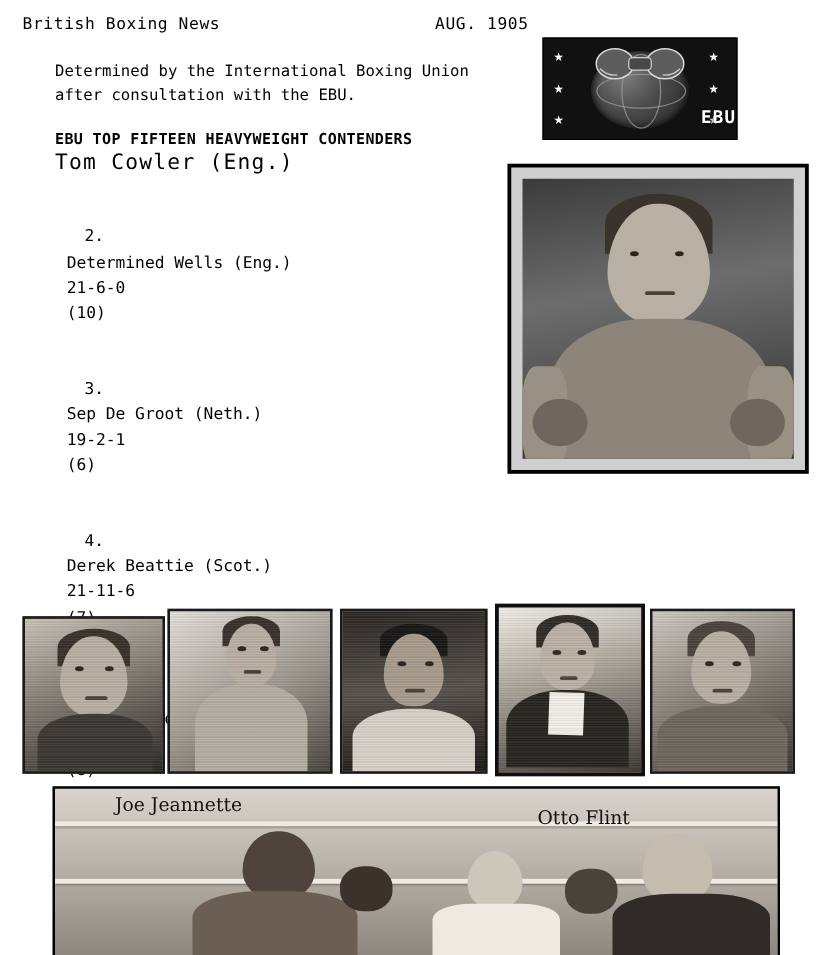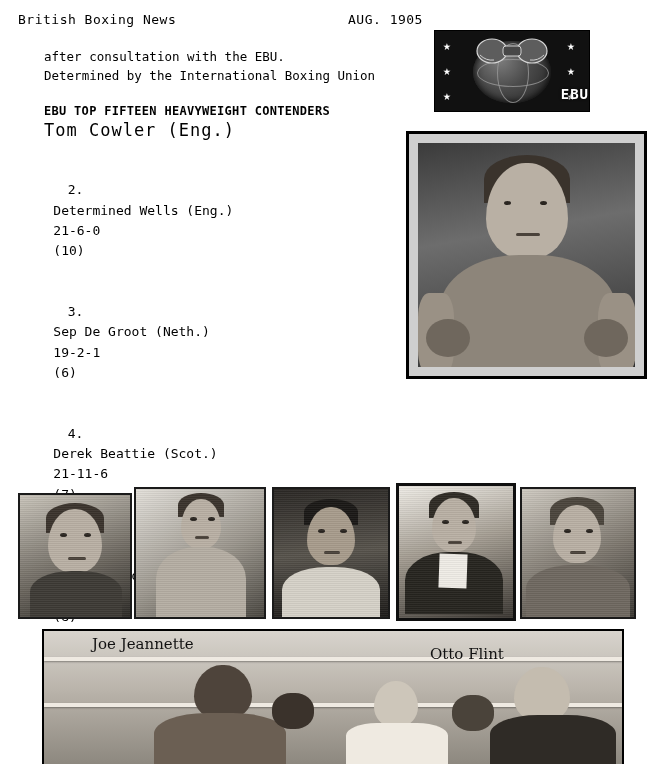--- a/index.html
+++ b/index.html
@@ -228,22 +228,22 @@
     box-shadow: 0 1px 2px rgba(0,0,0,0.35);
   }
 </style>
 </head>
 <body>
 
 <div class="masthead">British Boxing News</div>
 <div class="issue-date">AUG. 1905</div>
 
 <div class="intro">
+  <div>Determined by the International Boxing Union</div>
   <div>after consultation with the EBU.</div>
-  <div>Determined by the International Boxing Union</div>
 </div>
 <div class="subtitle">EBU TOP FIFTEEN HEAVYWEIGHT CONTENDERS</div>
 
 <div class="champion">Tom Cowler (Eng.)</div>
 
 <div class="logo-box">
   <span class="logo-star" style="left:8px;  top:8px;">★</span>
   <span class="logo-star" style="left:8px;  top:33px;">★</span>
   <span class="logo-star" style="left:8px;  top:58px;">★</span>
   <span class="logo-star" style="left:132px;top:8px;">★</span>

